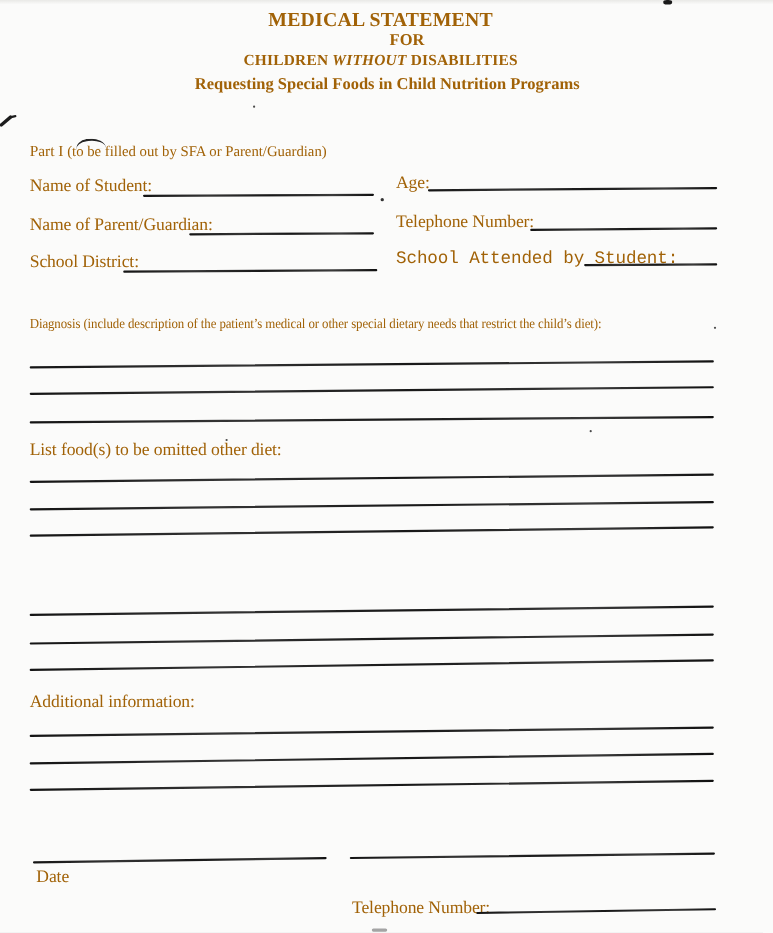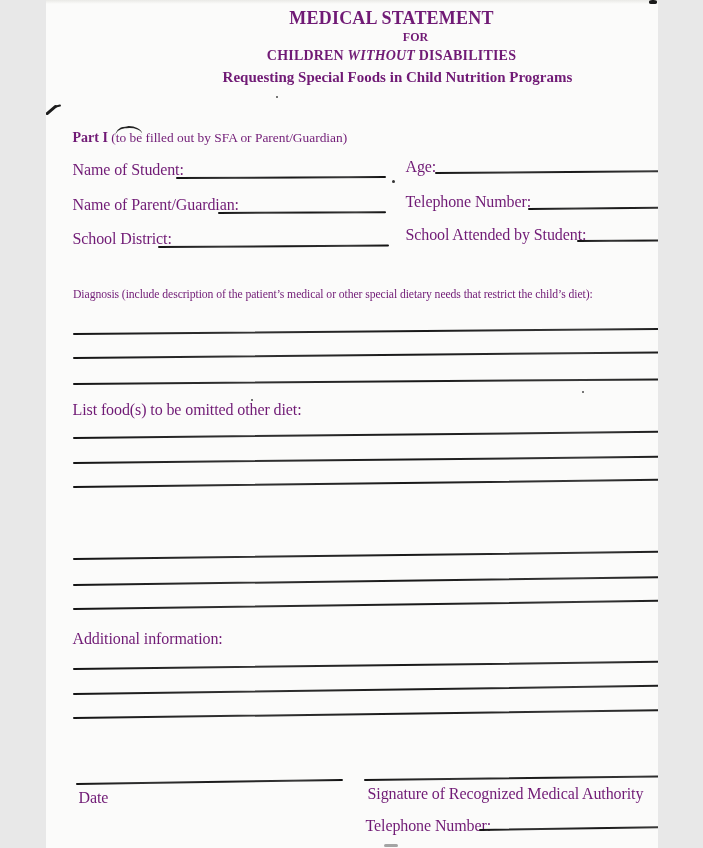--- a/index.html
+++ b/index.html
@@ -1,31 +1,31 @@
 <!DOCTYPE html>
 <html><head>
 <meta charset="utf-8">
 <style>
   html,body { margin:0; padding:0; background:#e8e8e8; }
   .page {
-    position:relative; width:612px; height:848px; margin:0 auto;
+    position:relative; width:703px; height:848px; margin:0 auto;
     background:#fbfbfa; overflow:hidden;
-    font-family:"Liberation Serif", serif; color:#701a75;
+    font-family:"Liberation Serif", serif; color:#a16207;
   }
   .abs { position:absolute; }
   .lbl { position:absolute; font-size:16px; line-height:1.15; white-space:nowrap; letter-spacing:-0.1px; }
   .rule { position:absolute; height:2px; background:linear-gradient(90deg,#141414 0%,#343434 28%,#181818 55%,#3a3a3a 82%,#101010 100%); transform-origin:left center; border-radius:1px; }
   .titlewrap { position:absolute; top:8px; left:0; width:692px; text-align:center; }
   .t1 { font-size:18px; font-weight:bold; letter-spacing:0.2px; line-height:20px; }
-  .t2 { font-size:12px; font-weight:bold; line-height:18px;padding-left:48px; }
+  .t2 { font-size:15px; font-weight:bold; line-height:18px;padding-left:48px; }
   .t3 { font-size:14px; font-weight:bold; letter-spacing:0.2px; line-height:20px; }
   .t4 { font-size:15px; font-weight:bold; line-height:19px; margin-top:2px;padding-left:12px; }
   .ital { font-style:italic; }
   .heading { position:absolute; font-size:13.4px; white-space:nowrap; }
-  .heading .hb { font-weight:bold; font-size:14px; }
+  .heading .hb { font-weight:normal; font-size:14px; }
   .longlbl { position:absolute; font-size:12.6px; white-space:nowrap; transform:scaleX(0.93); transform-origin:left center; letter-spacing:-0.1px; }
   .speck { position:absolute; background:#4a4a4a; border-radius:50%; }
   .topstrip { position:absolute; top:0; left:0; width:703px; height:4px;
     background:linear-gradient(180deg,#e9e9e6,#fbfbfa); }
 </style>
 </head>
 <body>
 
 <div class="page">
 
@@ -58,21 +58,21 @@
 
   <div class="lbl" style="left:27px;top:230px;">School District:</div>
   <div class="rule" style="left:112px;top:246px;width:231px;transform:rotate(-0.35deg);"></div>
 
   <div class="lbl" style="left:360px;top:158px;">Age:</div>
   <div class="rule" style="left:389px;top:172px;width:263px;transform:rotate(-0.45deg);"></div>
 
   <div class="lbl" style="left:360px;top:193px;">Telephone Number:</div>
   <div class="rule" style="left:482px;top:208px;width:170px;transform:rotate(-0.5deg);"></div>
 
-  <div class="lbl" style="left:360px;top:226px;">School Attended by Student:</div>
+  <div class="lbl" style="left:360px;top:226px;font-family:Liberation Mono, monospace;">School Attended by Student:</div>
   <div class="rule" style="left:531px;top:240px;width:121px;transform:rotate(-0.3deg);"></div>
 
 
   <div class="longlbl" style="left:27px;top:287px;">Diagnosis (include description of the patient’s medical or other special dietary needs that restrict the child’s diet):</div>
   <div class="rule" style="left:27px;top:333px;width:622px;transform:rotate(-0.5deg);"></div>
   <div class="rule" style="left:27px;top:357px;width:622px;transform:rotate(-0.55deg);"></div>
   <div class="rule" style="left:27px;top:383px;width:622px;transform:rotate(-0.45deg);"></div>
 
   <div class="lbl" style="left:27px;top:401px;">List food(s) to be omitted other diet:</div>
   <div class="rule" style="left:27px;top:437px;width:622px;transform:rotate(-0.6deg);"></div>
@@ -85,18 +85,17 @@
 
   <div class="lbl" style="left:27px;top:630px;">Additional information:</div>
   <div class="rule" style="left:27px;top:668px;width:622px;transform:rotate(-0.7deg);"></div>
   <div class="rule" style="left:27px;top:693px;width:622px;transform:rotate(-0.8deg);"></div>
   <div class="rule" style="left:27px;top:717px;width:622px;transform:rotate(-0.75deg);"></div>
 
   <div class="rule" style="left:30px;top:783px;width:267px;transform:rotate(-0.85deg);"></div>
   <div class="lbl" style="left:33px;top:789px;">Date</div>
 
   <div class="rule" style="left:318px;top:779px;width:332px;transform:rotate(-0.7deg);"></div>
-  <div class="lbl" style="left:322px;top:785px;">Signature of Recognized Medical Authority</div>
 
   <div class="lbl" style="left:320px;top:817px;">Telephone Number:</div>
   <div class="rule" style="left:433px;top:829px;width:218px;transform:rotate(-0.9deg);"></div>
 
 </div>
 
 </body></html>

